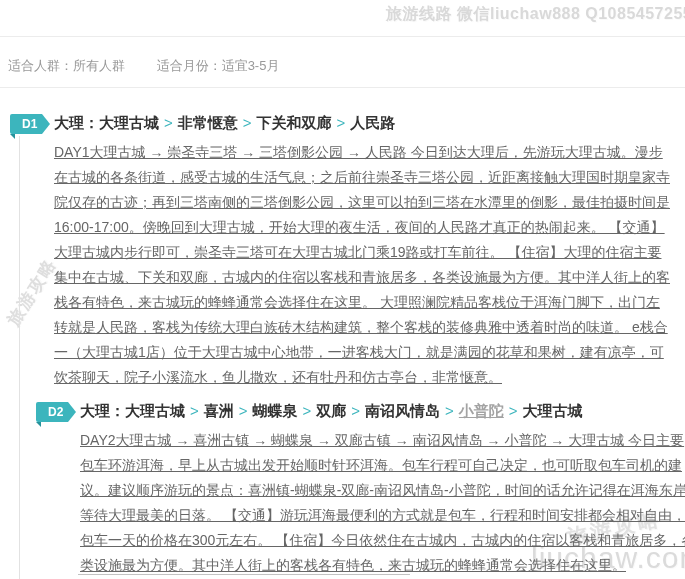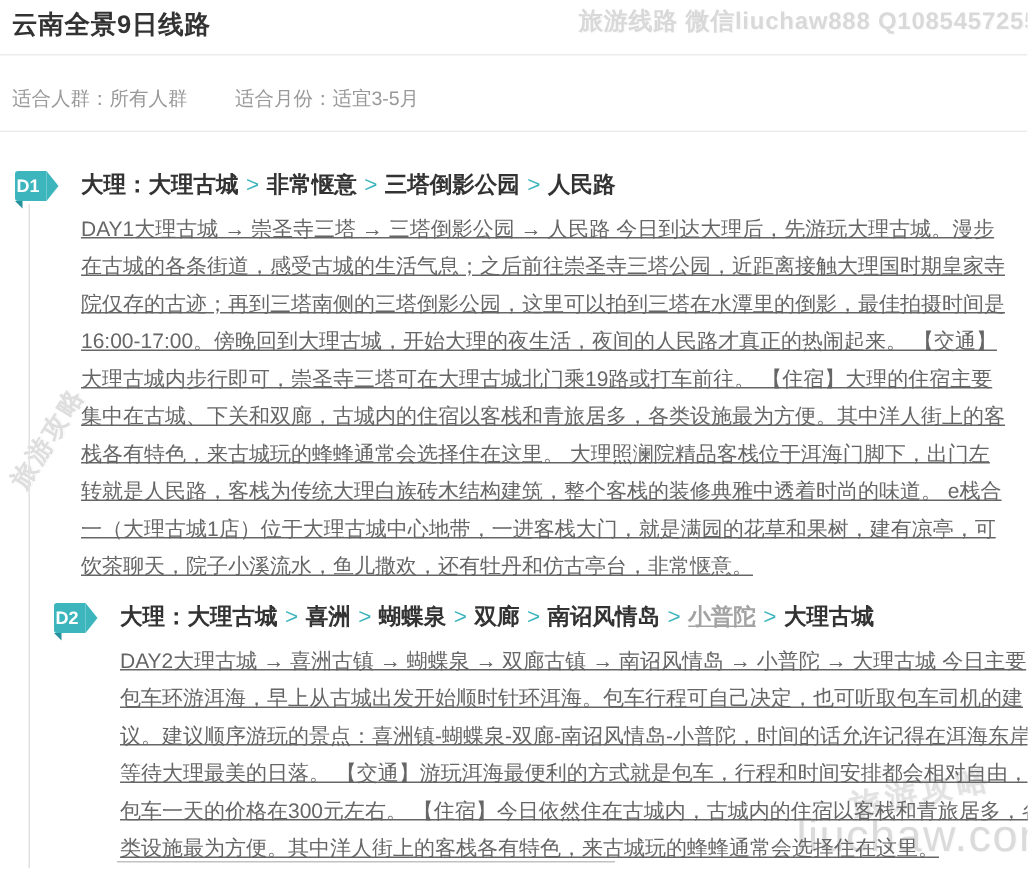--- a/index.html
+++ b/index.html
@@ -46,21 +46,21 @@
     position:absolute;left:19px;top:136px;bottom:0;width:1px;
     background:var(--timeline);
   }
 
   .day{position:absolute;left:0;right:0;}
   .day-head{position:relative;height:26px;}
   .day-badge{
     position:absolute;left:10px;top:2px;height:20px;
     background:var(--accent);color:#ffffff;
     font-size:12px;font-weight:bold;line-height:20px;
-    padding:0 5px 0 1px;border-radius:2px 0 0 2px;
+    padding:0 5px 0 12px;border-radius:2px 0 0 2px;
   }
   .day-badge::after{ 
     content:"";position:absolute;right:-8px;top:0;
     border-top:10px solid transparent;border-bottom:10px solid transparent;
     border-left:8px solid var(--accent);
   }
   .day-badge::before{ 
     content:"";position:absolute;left:0;top:20px;
     border-top:5px solid var(--accent-dark);border-left:5px solid transparent;
   }
@@ -104,39 +104,38 @@
 </head>
 <body>
 
 <div class="layer-wm">
   <span class="wm-diag-left">旅游攻略</span>
   <span class="wm-diag-bottom">旅游攻略</span>
   <span class="wm-site">liuchaw.com</span>
 </div>
 
 <div class="layer-content">
-  <h1 class="page-title">云南全景9日线路</h1>
   <div class="wm-top">旅游线路 微信liuchaw888 Q1085457255</div>
 
   <div class="divider d1"></div>
 
   <div class="meta-row">
     <span class="meta-item"><span>适合人群：</span><span>所有人群</span></span>
     <span class="meta-item"><span>适合月份：</span><span>适宜3-5月</span></span>
   </div>
 
   <div class="divider d2"></div>
 
   <div class="timeline-line"></div>
 
   <div id="days-root">
   <section class="day" data-idx="0">
     <div class="day-head">
       <span class="day-badge"><span class="day-badge-label">D1</span></span>
-      <h2 class="day-route"><span class="route-prefix">大理：</span><span class="route-stops"><span class="route-stop">大理古城</span><span class="route-sep">&gt;</span><span class="route-stop">非常惬意</span><span class="route-sep">&gt;</span><span class="route-stop">三塔倒影公园</span><span class="route-sep">&gt;</span><span class="route-stop">人民路</span></span></h2>
+      <h2 class="day-route"><span class="route-prefix">大理：</span><span class="route-stops"><span class="route-stop">大理古城</span><span class="route-sep">&gt;</span><span class="route-stop">非常惬意</span><span class="route-sep">&gt;</span><span class="route-stop">下关和双廊</span><span class="route-sep">&gt;</span><span class="route-stop">人民路</span></span></h2>
     </div>
     <p class="day-body">DAY1大理古城 → 崇圣寺三塔 → 三塔倒影公园 → 人民路 今日到达大理后，先游玩大理古城。漫步在古城的各条街道，感受古城的生活气息；之后前往崇圣寺三塔公园，近距离接触大理国时期皇家寺院仅存的古迹；再到三塔南侧的三塔倒影公园，这里可以拍到三塔在水潭里的倒影，最佳拍摄时间是16:00-17:00。傍晚回到大理古城，开始大理的夜生活，夜间的人民路才真正的热闹起来。 【交通】大理古城内步行即可，崇圣寺三塔可在大理古城北门乘19路或打车前往。 【住宿】大理的住宿主要集中在古城、下关和双廊，古城内的住宿以客栈和青旅居多，各类设施最为方便。其中洋人街上的客栈各有特色，来古城玩的蜂蜂通常会选择住在这里。 大理照澜院精品客栈位于洱海门脚下，出门左转就是人民路，客栈为传统大理白族砖木结构建筑，整个客栈的装修典雅中透着时尚的味道。 e栈合一（大理古城1店）位于大理古城中心地带，一进客栈大门，就是满园的花草和果树，建有凉亭，可饮茶聊天，院子小溪流水，鱼儿撒欢，还有牡丹和仿古亭台，非常惬意。</p>
   </section>
 
   <section class="day" data-idx="1">
     <div class="day-head">
       <span class="day-badge"><span class="day-badge-label">D2</span></span>
       <h2 class="day-route"><span class="route-prefix">大理：</span><span class="route-stops"><span class="route-stop">大理古城</span><span class="route-sep">&gt;</span><span class="route-stop">喜洲</span><span class="route-sep">&gt;</span><span class="route-stop">蝴蝶泉</span><span class="route-sep">&gt;</span><span class="route-stop">双廊</span><span class="route-sep">&gt;</span><span class="route-stop">南诏风情岛</span><span class="route-sep">&gt;</span><span class="route-stop muted">小普陀</span><span class="route-sep">&gt;</span><span class="route-stop">大理古城</span></span></h2>
     </div>
     <p class="day-body">DAY2大理古城 → 喜洲古镇 → 蝴蝶泉 → 双廊古镇 → 南诏风情岛 → 小普陀 → 大理古城 今日主要包车环游洱海，早上从古城出发开始顺时针环洱海。包车行程可自己决定，也可听取包车司机的建议。建议顺序游玩的景点：喜洲镇-蝴蝶泉-双廊-南诏风情岛-小普陀，时间的话允许记得在洱海东岸等待大理最美的日落。 【交通】游玩洱海最便利的方式就是包车，行程和时间安排都会相对自由，包车一天的价格在300元左右。 【住宿】今日依然住在古城内，古城内的住宿以客栈和青旅居多，各类设施最为方便。其中洋人街上的客栈各有特色，来古城玩的蜂蜂通常会选择住在这里。</p>

